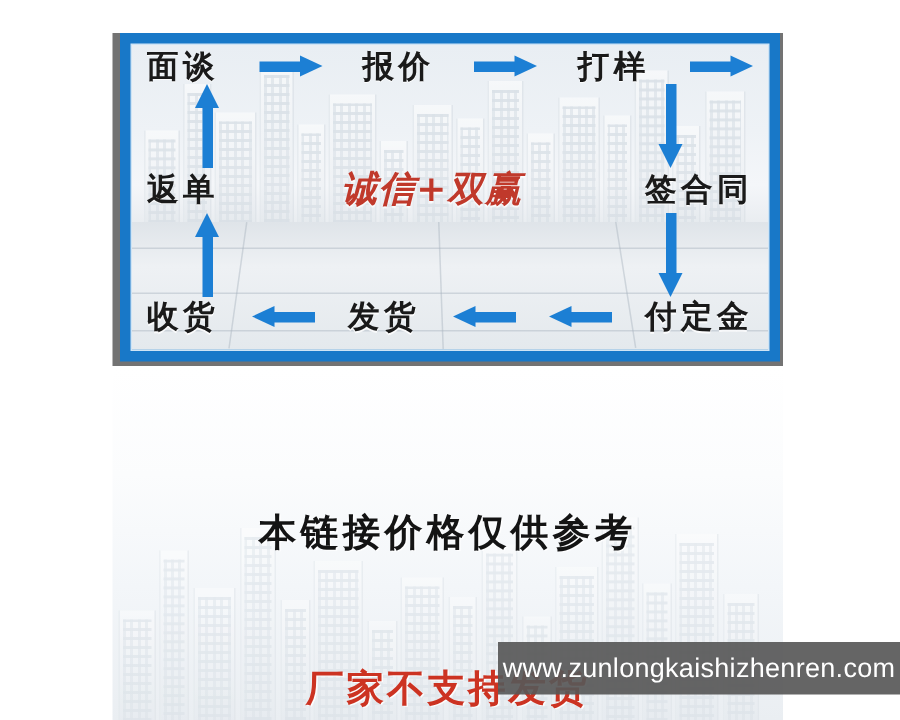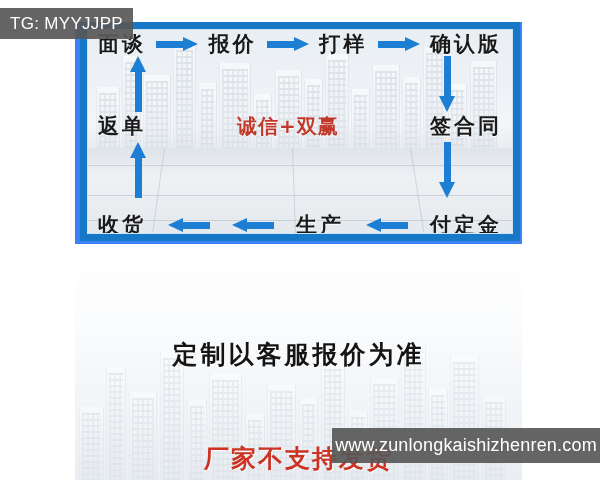--- a/index.html
+++ b/index.html
@@ -24,21 +24,21 @@
     overflow: hidden;
   }
 
   
   #flow-panel {
     position: absolute;
     left: 75px;
     top: 22px;
     width: 447px;
     height: 222px;
-    background: #3b82f6;
+    background: #737373;
     box-sizing: border-box;
   }
   #flow-frame {
     position: absolute;
     left: 5px; top: 0px;
     width: 440px; height: 219px;
     background: #1878c8;
     box-sizing: border-box;
     padding: 7px;
   }
@@ -100,36 +100,37 @@
     position: absolute;
     left: 0; width: 100%;
     display: flex;
     align-items: center;
     justify-content: space-between;
     padding: 0 10px;
     box-sizing: border-box;
   }
   #row-top    { top: -4px;  height: 36px; }
   #row-mid    { top: 78px;  height: 36px; }
-  #row-bottom { top: 177px; height: 36px; text-align: center; }
+  #row-bottom { top: 163px; height: 36px; text-align: center; }
 
   .node {
     font-family: "DejaVu Sans", "Liberation Sans", sans-serif;
     font-weight: bold;
     font-size: 21px;
     letter-spacing: 3px;
     color: #1a1a1a;
     white-space: nowrap;
     text-shadow: 0 1px 0 rgba(255,255,255,.85);
   }
   .node.slogan {
     color: #c0392b;
-    font-size: 20px;
+    font-size: 24px;
     letter-spacing: 1px;
     text-shadow: 0 1px 1px rgba(255,255,255,.9);
+    font-style: italic;
   }
 
   
   .h-arrow {
     position: relative;
     width: 42px; height: 14px;
     flex: 0 0 auto;
   }
   .h-arrow .shaft {
     position: absolute;
@@ -297,40 +298,39 @@
           <span class="node">报价</span>
           <span class="h-arrow right">
             <span class="shaft"></span>
               <span class="head"></span>
           </span>
           <span class="node">打样</span>
           <span class="h-arrow right">
             <span class="shaft"></span>
               <span class="head"></span>
           </span>
-          <span class="node">确认版</span>
         </div>
 
         <div class="flow-row" id="row-mid">
           <span class="node">返单</span>
           <span class="node slogan">诚信+双赢</span>
           <span class="node">签合同</span>
         </div>
 
         <div class="flow-row" id="row-bottom">
           <span class="node">收货</span>
           <span class="h-arrow left">
             <span class="shaft"></span>
               <span class="head"></span>
           </span>
+          <span class="node">发货</span>
           <span class="h-arrow left">
             <span class="shaft"></span>
               <span class="head"></span>
           </span>
-          <span class="node">生产</span>
           <span class="h-arrow left">
             <span class="shaft"></span>
               <span class="head"></span>
           </span>
           <span class="node">付定金</span>
         </div>
 
         <span class="v-arrow up" id="arrow-left-upper">
           <span class="head"></span>
             <span class="shaft"></span>
@@ -367,22 +367,21 @@
       <div class="bldg" style="left:55%; width:5%;  height:64%;"></div>
       <div class="bldg" style="left:61%; width:4%;  height:38%;"></div>
       <div class="bldg" style="left:66%; width:6%;  height:56%;"></div>
       <div class="bldg" style="left:73%; width:5%;  height:74%;"></div>
       <div class="bldg" style="left:79%; width:4%;  height:50%;"></div>
       <div class="bldg" style="left:84%; width:6%;  height:68%;"></div>
       <div class="bldg" style="left:91%; width:5%;  height:46%;"></div>
     </div>
 
 
-    <div class="notice-line" id="notice-line-1">定制以客服报价为准</div>
+    <div class="notice-line" id="notice-line-1">本链接价格仅供参考</div>
 
     <div class="notice-line warn" id="notice-line-4">厂家不支持发货</div>
   </div>
 
-  <div class="watermark" id="watermark-tl">TG: MYYJJPP</div>
 
   <div class="watermark" id="watermark-br">www.zunlongkaishizhenren.com</div>
 
 </div>
 
 </body></html>

